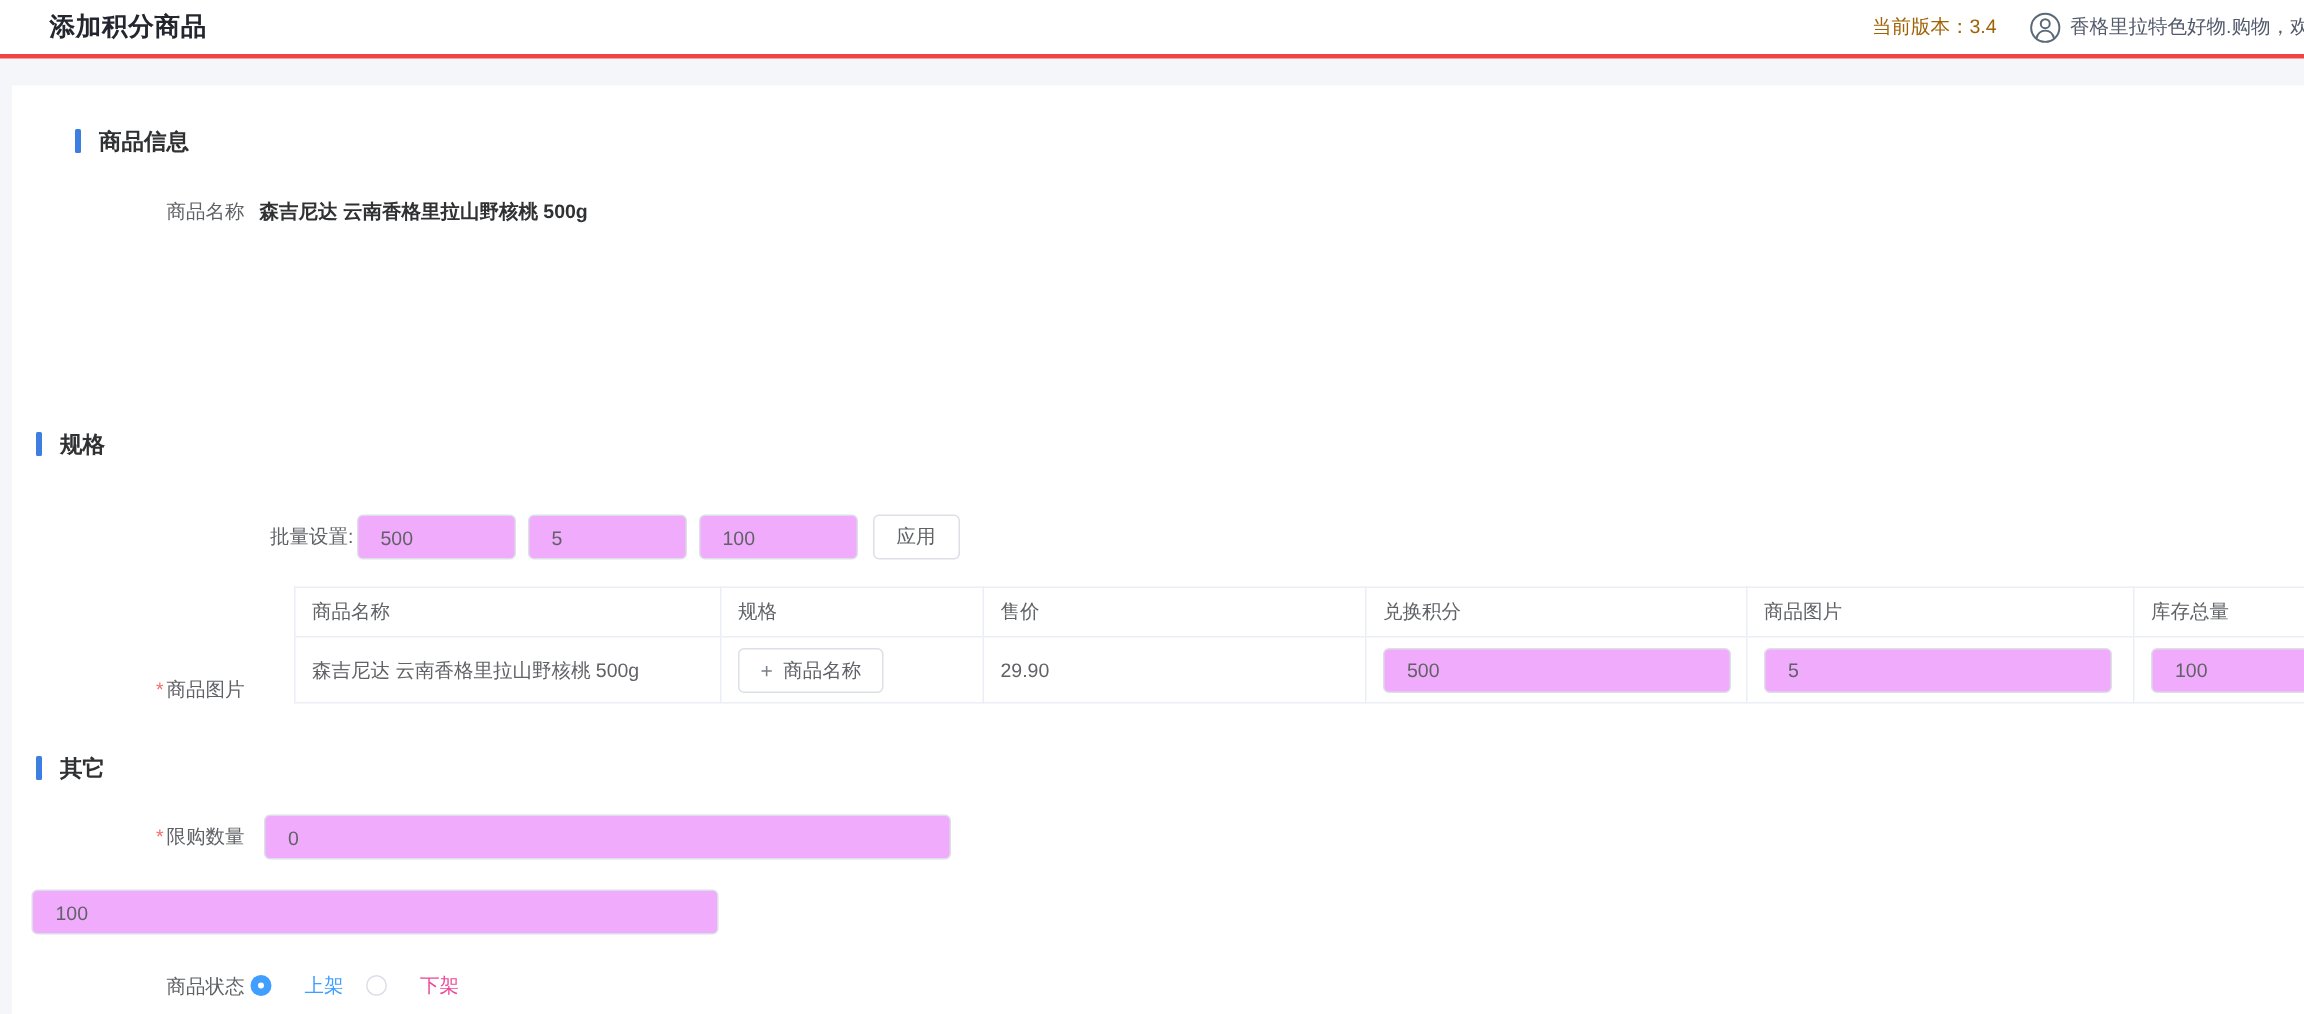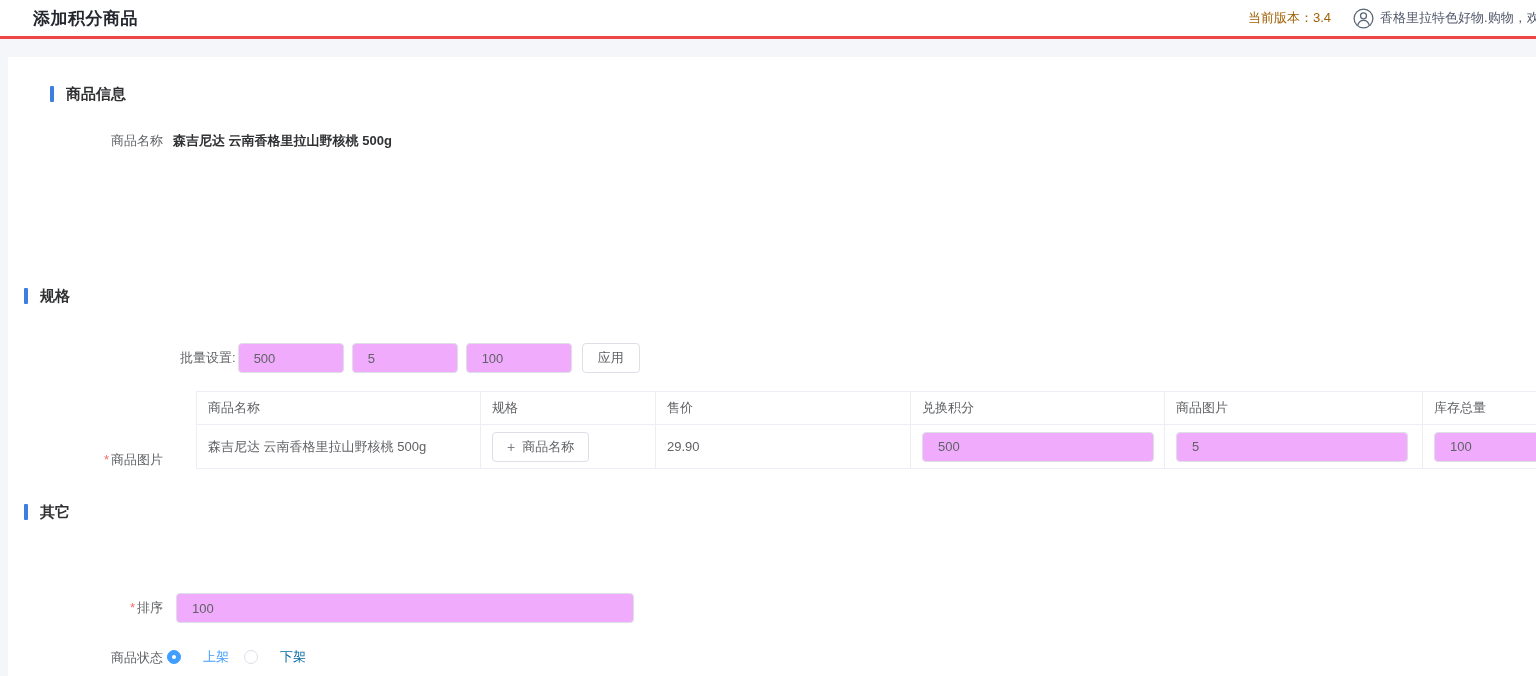--- a/index.html
+++ b/index.html
@@ -90,21 +90,21 @@
   .radio + .radio{margin-left:15px;}
   .radio-circle{width:14px;height:14px;border-radius:50%;box-sizing:border-box;position:relative;flex-shrink:0;}
   .radio.checked .radio-circle{background:#409eff;border:1px solid #409eff;}
   .radio.checked .radio-circle::after{
     content:"";position:absolute;left:50%;top:50%;width:4px;height:4px;
     background:#fff;border-radius:50%;transform:translate(-50%,-50%);
   }
   .radio.unchecked .radio-circle{background:#fff;border:1px solid #dcdfe6;}
   .radio-label{margin-left:22px;font-size:13px;}
   .radio.checked .radio-label{color:#409eff;}
-  .radio.unchecked .radio-label{color:#0369a1;}
+  .radio.unchecked .radio-label{color:#ec4899;}
 
   
   #sec1{top:28px;padding-left:26px;}
   #row-name{top:75px;}
   #row-image{top:121px;}
   #row-image .f-label{padding-top:4px;}
   #sec2{top:230px;}
   #row-manage{top:274px;}
   #sec3{top:446px;}
   #row-limit{top:486px;}
@@ -199,23 +199,26 @@
         </tbody>
       </table>
     </div>
   </div>
 
   <div class="sec-header" id="sec3">
     <span class="sec-bar"></span>
     <span class="sec-title">其它</span>
   </div>
 
+  <div class="form-row" id="row-limit">
+    <div class="f-label v30"><span class="req">*</span><span>限购数量</span></div>
+    <input class="ipt wide-ipt" type="text" value="0" style="">
+  </div>
 
   <div class="form-row" id="row-sort">
-    <div class="f-label v30"><span class="req">*</span><span>排序</span></div>
     <input class="ipt wide-ipt" type="text" value="100" style="">
   </div>
 
   <div class="form-row" id="row-status">
     <div class="f-label v16">商品状态</div>
     <div class="radio-group">
       <div class="radio checked">
         <span class="radio-circle"></span>
         <span class="radio-label">上架</span>
       </div>

